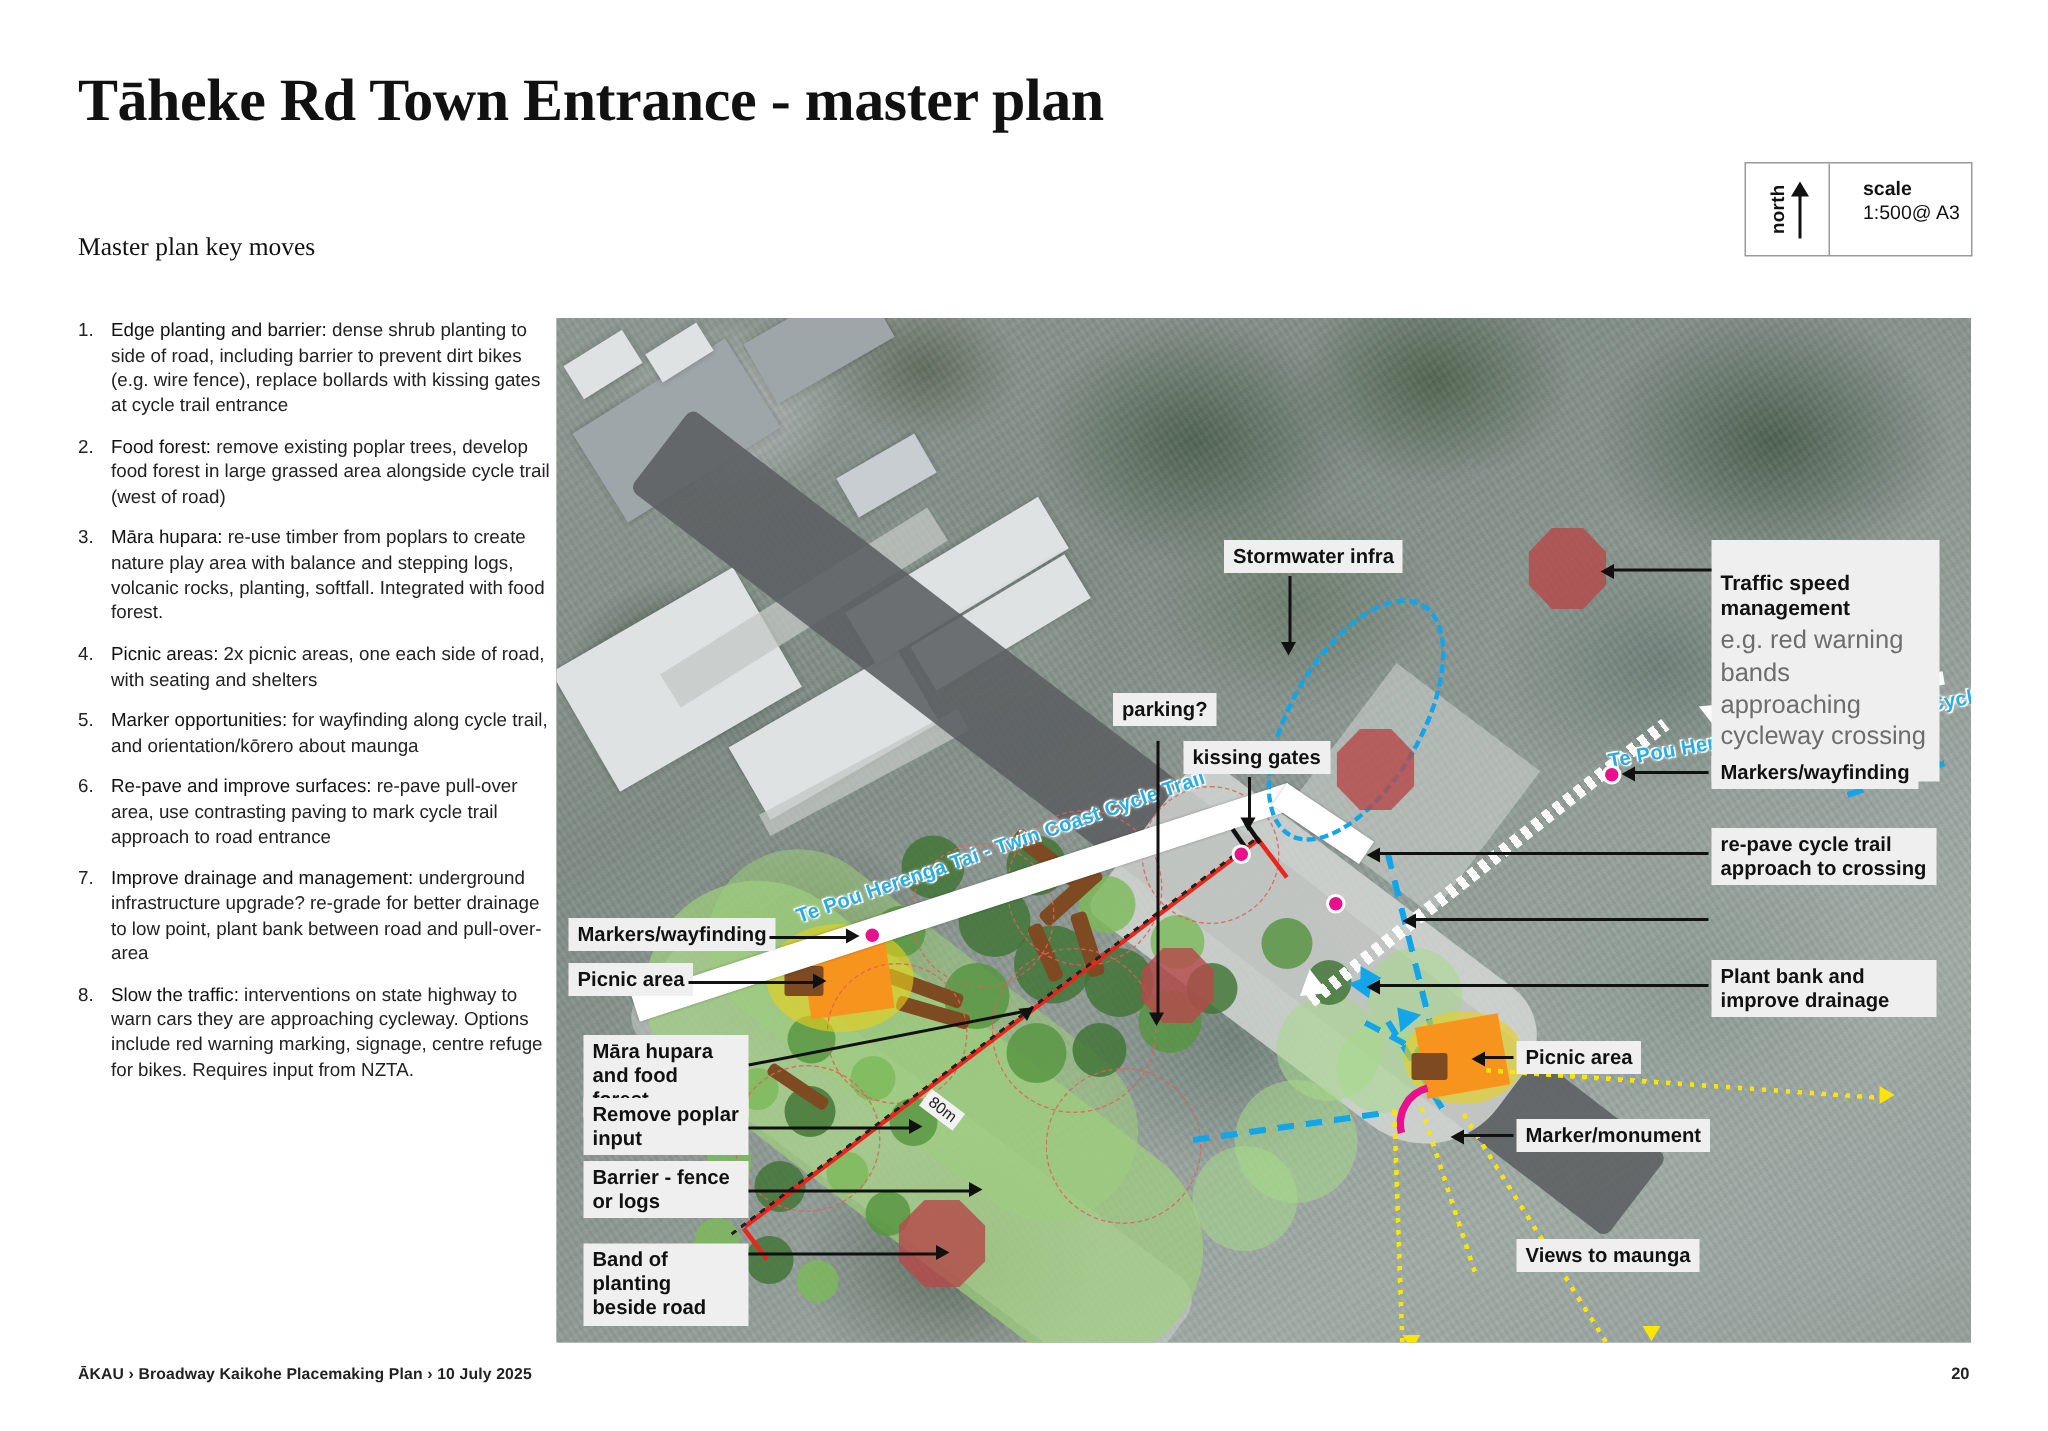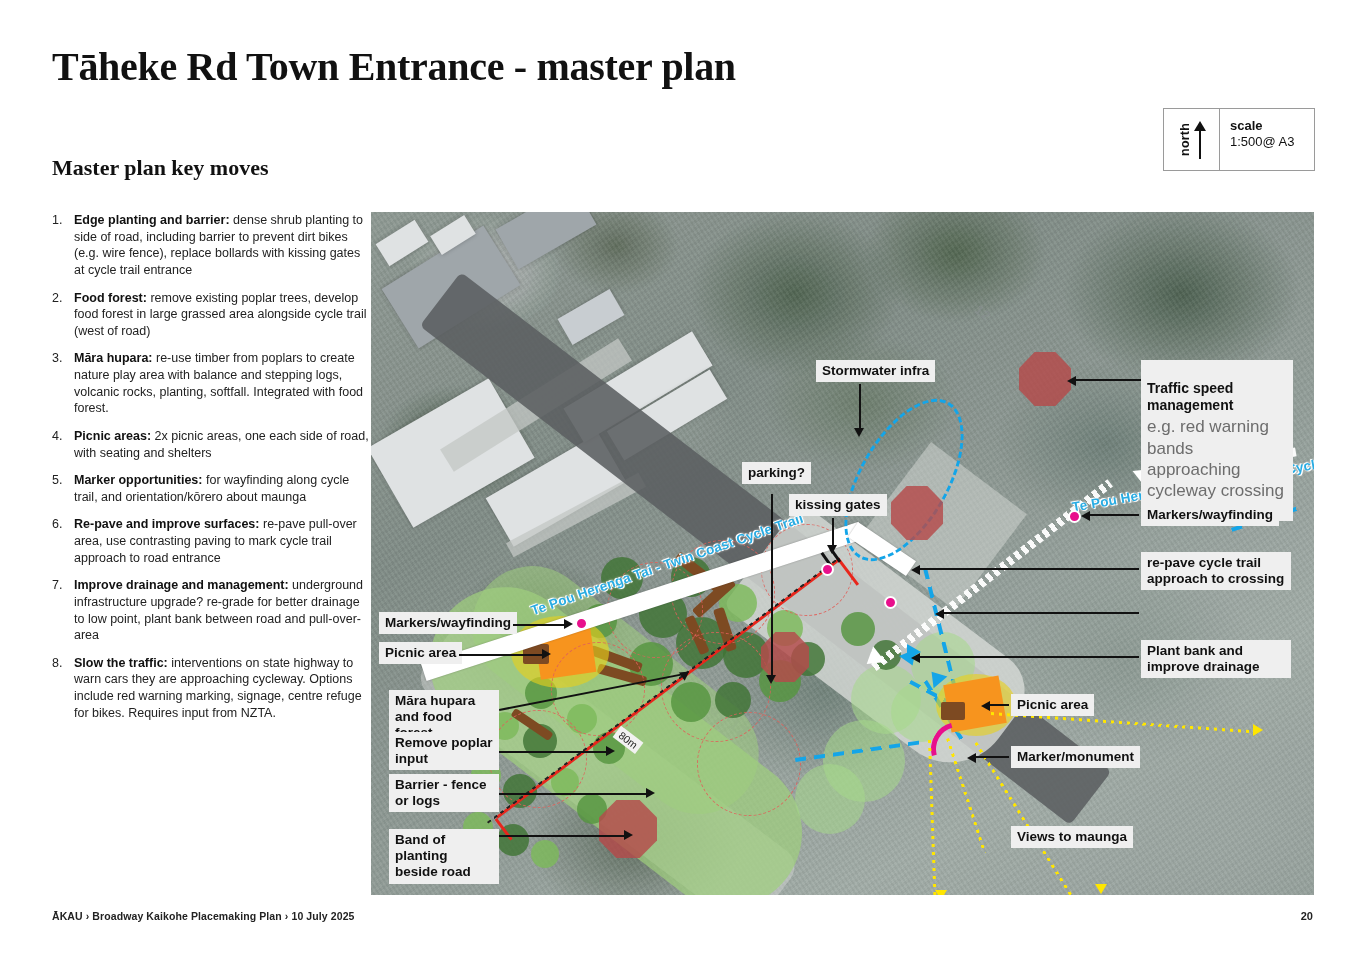--- a/index.html
+++ b/index.html
@@ -14,29 +14,30 @@
   
   .main-title {
     position: absolute; left: 52px; top: 43px;
     font-family: "Liberation Serif", serif;
     font-weight: bold; font-size: 40px; letter-spacing: -0.3px;
     color: #111; white-space: nowrap;
   }
   .section-title {
     position: absolute; left: 52px; top: 155px;
     font-family: "Liberation Serif", serif;
-    font-weight: bold; font-size: 22px; color:#111; white-space: nowrap;
+    font-weight: normal; font-size: 17px; color:#111; white-space: nowrap;
   }
 
   
   .northscale {
     position: absolute; left: 1163px; top: 108px;
     width: 152px; height: 63px;
     border: 1.5px solid #9a9a9a; background:#fff;
     display:flex;
+    gap:12px;
   }
   .ns-left {
     width: 56px; border-right:1.5px solid #9a9a9a;
     display:flex; align-items:center; justify-content:center; gap:2px;
   }
   .ns-north {
     font-size: 12.5px; font-weight:bold; color:#111;
     writing-mode: vertical-rl; transform: rotate(180deg);
     letter-spacing:0.2px;
   }
@@ -54,21 +55,21 @@
   .ns-right .val { font-size:13px; color:#111; line-height:1.25; }
 
   
   .keylist { position:absolute; left:52px; top:212px; width:320px; }
   .key-item { display:flex; margin-bottom:11px; }
   .key-num {
     width:22px; flex:0 0 22px; font-size:12.5px; color:#222;
     line-height:1.33; padding-top:0px;
   }
   .key-body { font-size:12.5px; color:#222; line-height:1.33; }
-  .key-body b { font-weight:bold; color:#111; }
+  .key-body b { font-weight:normal; color:#111; }
 
   
   .footer-left {
     position:absolute; left:52px; top:910px;
     font-size:10.5px; font-weight:bold; color:#222; letter-spacing:0.1px;
   }
   .footer-right {
     position:absolute; right:52px; top:910px;
     font-size:11px; font-weight:bold; color:#222;
   }

